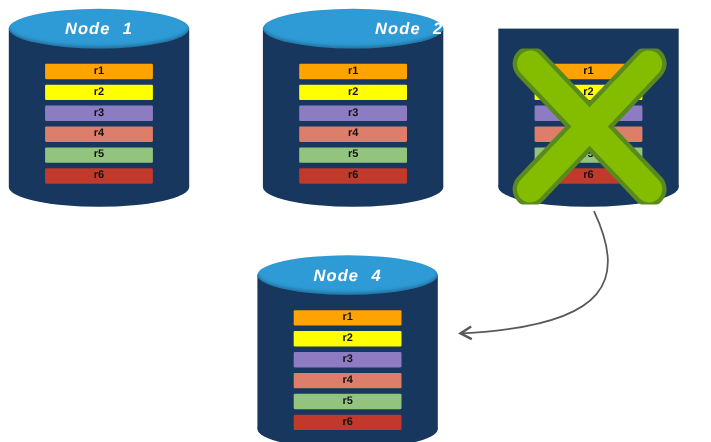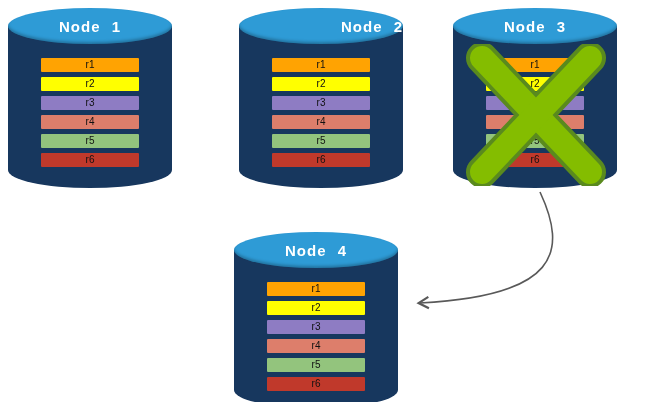--- a/index.html
+++ b/index.html
@@ -23,34 +23,35 @@
     display: flex; align-items: center; justify-content: center;
     z-index: 2;
     box-shadow: inset 0 -2px 3px rgba(0,0,0,0.25);
   }
   .node-label {
     color: #ffffff;
     font-weight: bold;
     font-size: 15px;
     letter-spacing: 1px;
     word-spacing: 6px;
+    font-style: italic;
   }
 
   .records {
     position: absolute;
     left: 50%; transform: translateX(-50%);
     top: 50px;
     width: 98px;
     display: flex; flex-direction: column; gap: 5px;
     z-index: 3;
   }
   .record {
     height: 14px;
     display: flex; align-items: center; justify-content: center;
-    font-size: 10px; font-weight: normal; color: #111111;
+    font-size: 10px; font-weight: bold; color: #111111;
     line-height: 1;
     border-radius: 1px;
   }
 
   .overlay { position: absolute; pointer-events: none; z-index: 5; }
 </style>
 </head>
 <body>
 
 <div class="diagram">
@@ -83,23 +84,20 @@
       <div class="record" style="background: rgb(142, 124, 195);">r3</div>
       <div class="record" style="background: rgb(221, 126, 107);">r4</div>
       <div class="record" style="background: rgb(147, 196, 125);">r5</div>
       <div class="record" style="background: rgb(192, 57, 43);">r6</div>
     </div>
   </div>
 
   <div class="cylinder" style="left:453px; top:8px;">
     <div class="cyl-bottom" style="background: rgb(23, 55, 94);"></div>
     <div class="cyl-body" style="background: rgb(23, 55, 94);"></div>
-    <div class="cyl-top" style="background: rgb(46, 155, 214);">
-      <span class="node-label">Node 3</span>
-    </div>
     <div class="records">
       <div class="record" style="background: rgb(255, 163, 2);">r1</div>
       <div class="record" style="background: rgb(255, 255, 0);">r2</div>
       <div class="record" style="background: rgb(142, 124, 195);">r3</div>
       <div class="record" style="background: rgb(221, 126, 107);">r4</div>
       <div class="record" style="background: rgb(147, 196, 125);">r5</div>
       <div class="record" style="background: rgb(192, 57, 43);">r6</div>
     </div>
   </div>
 

